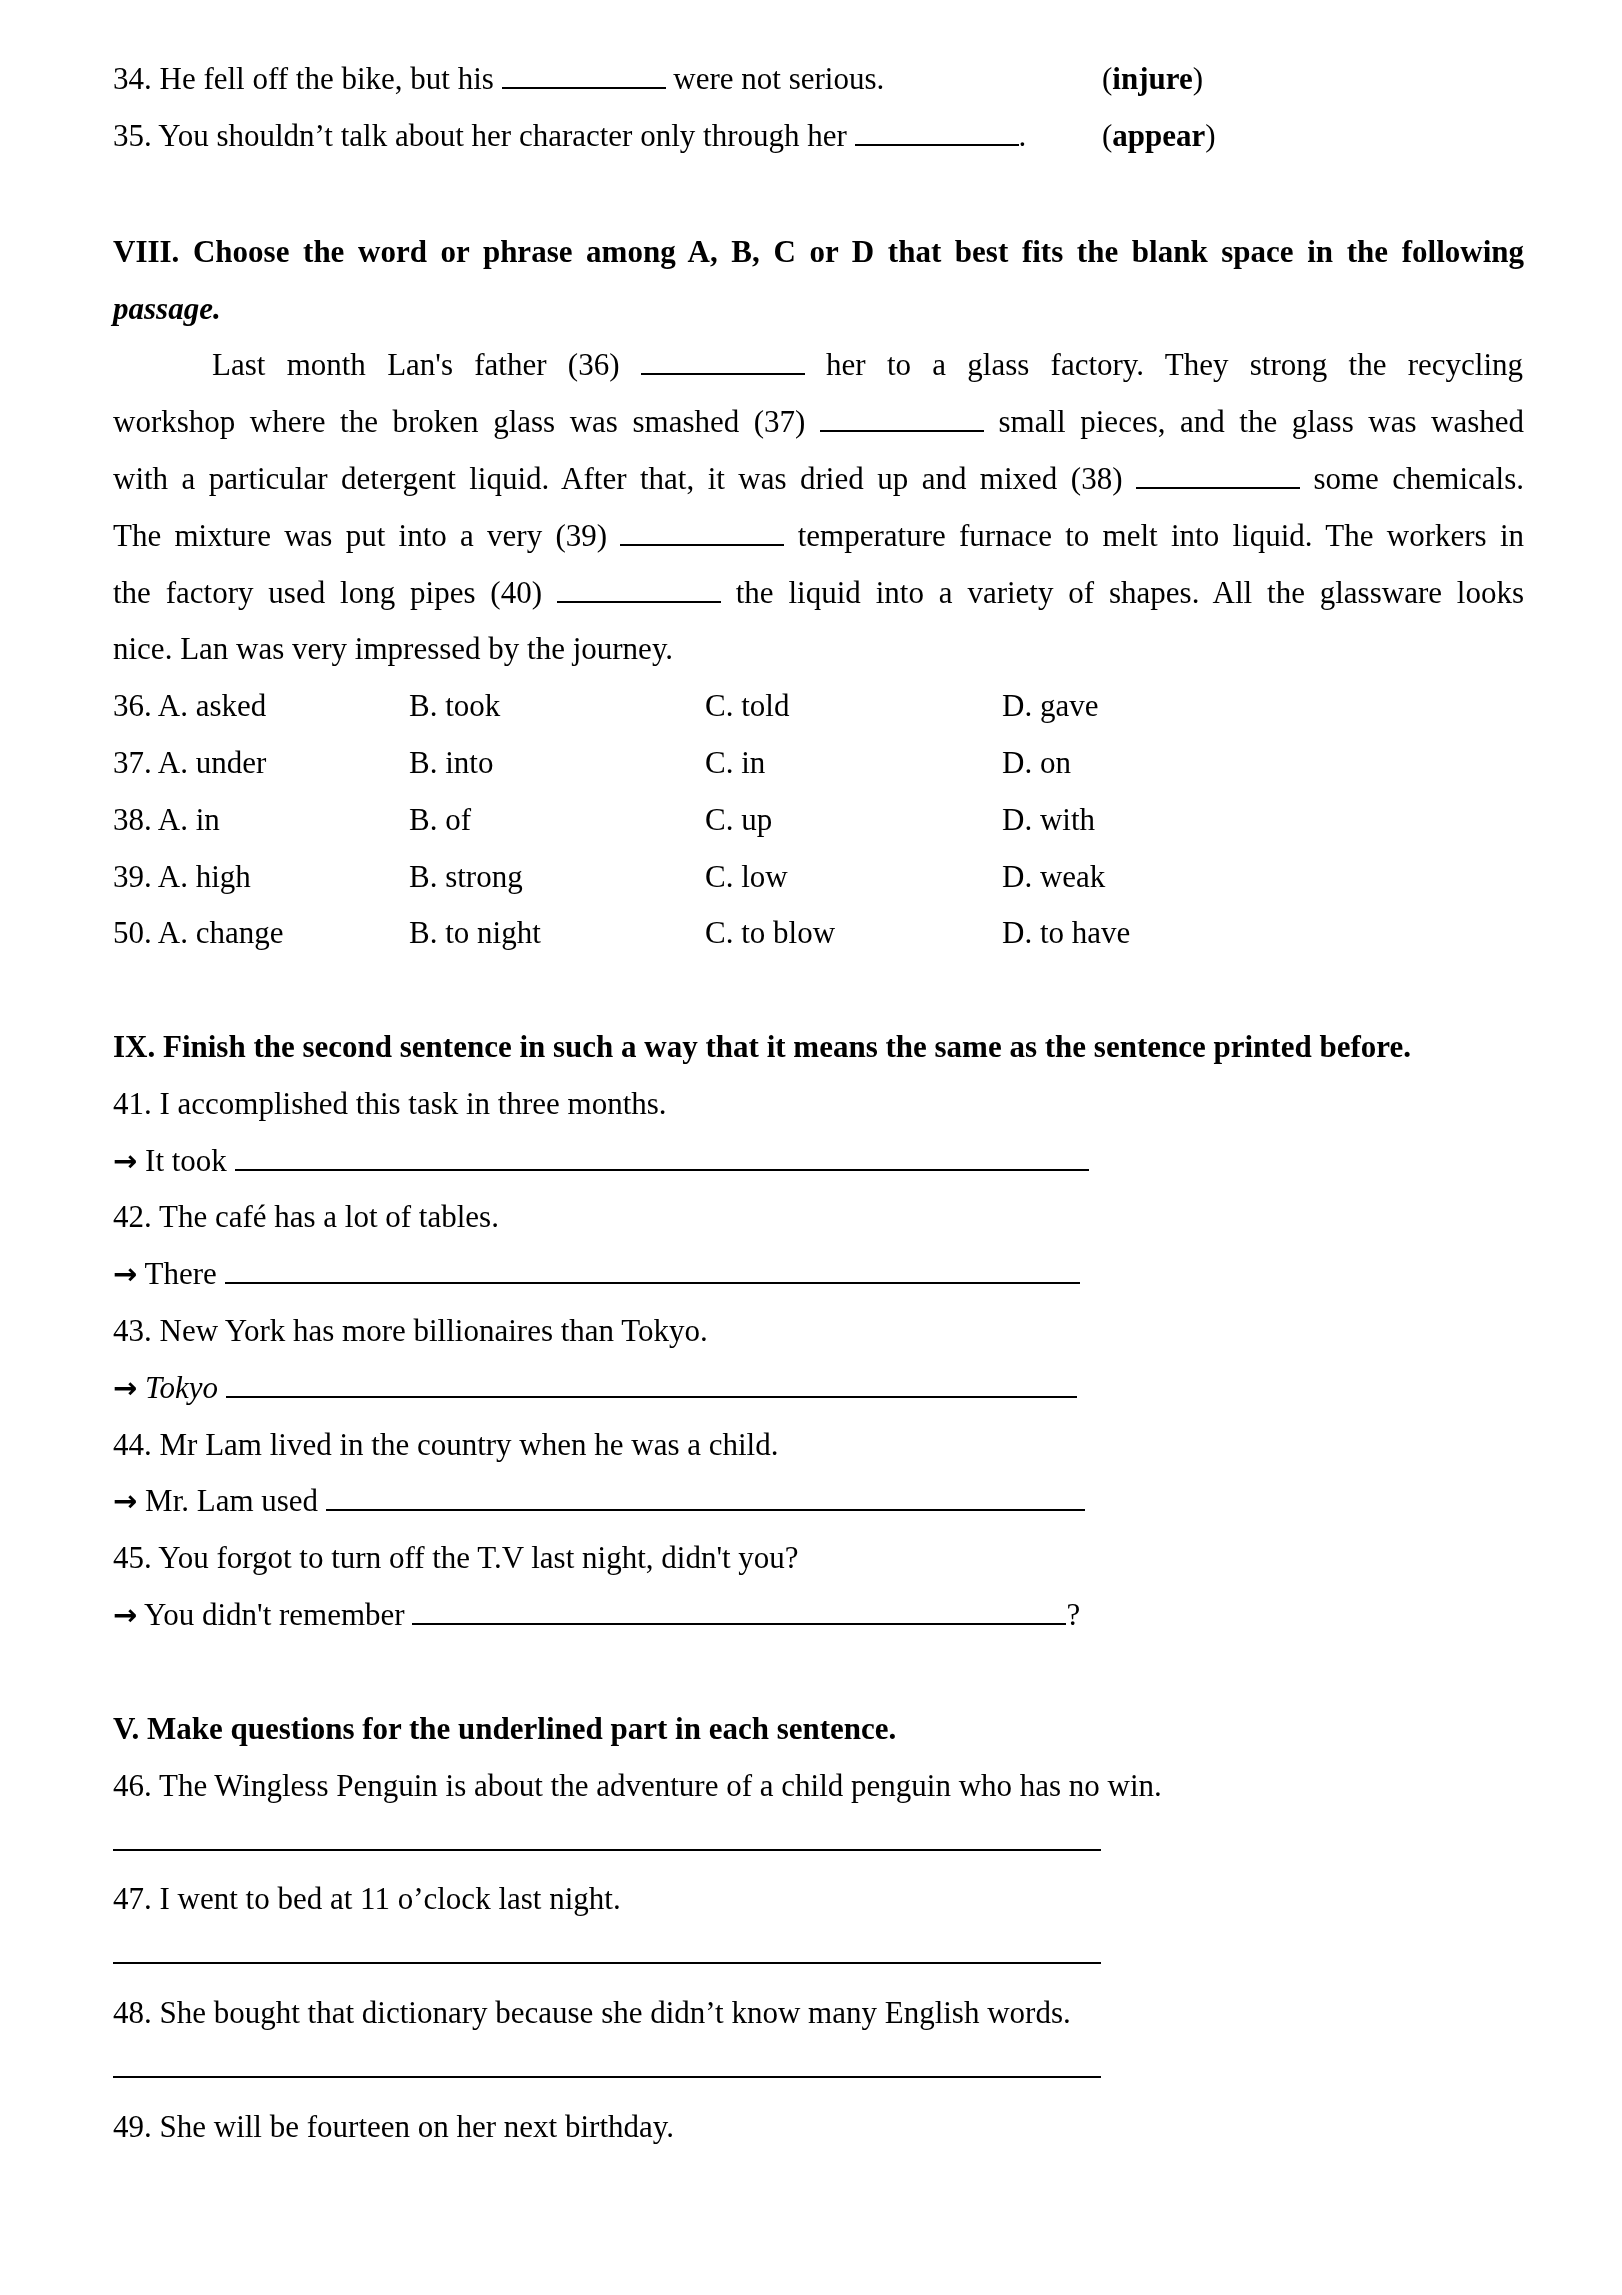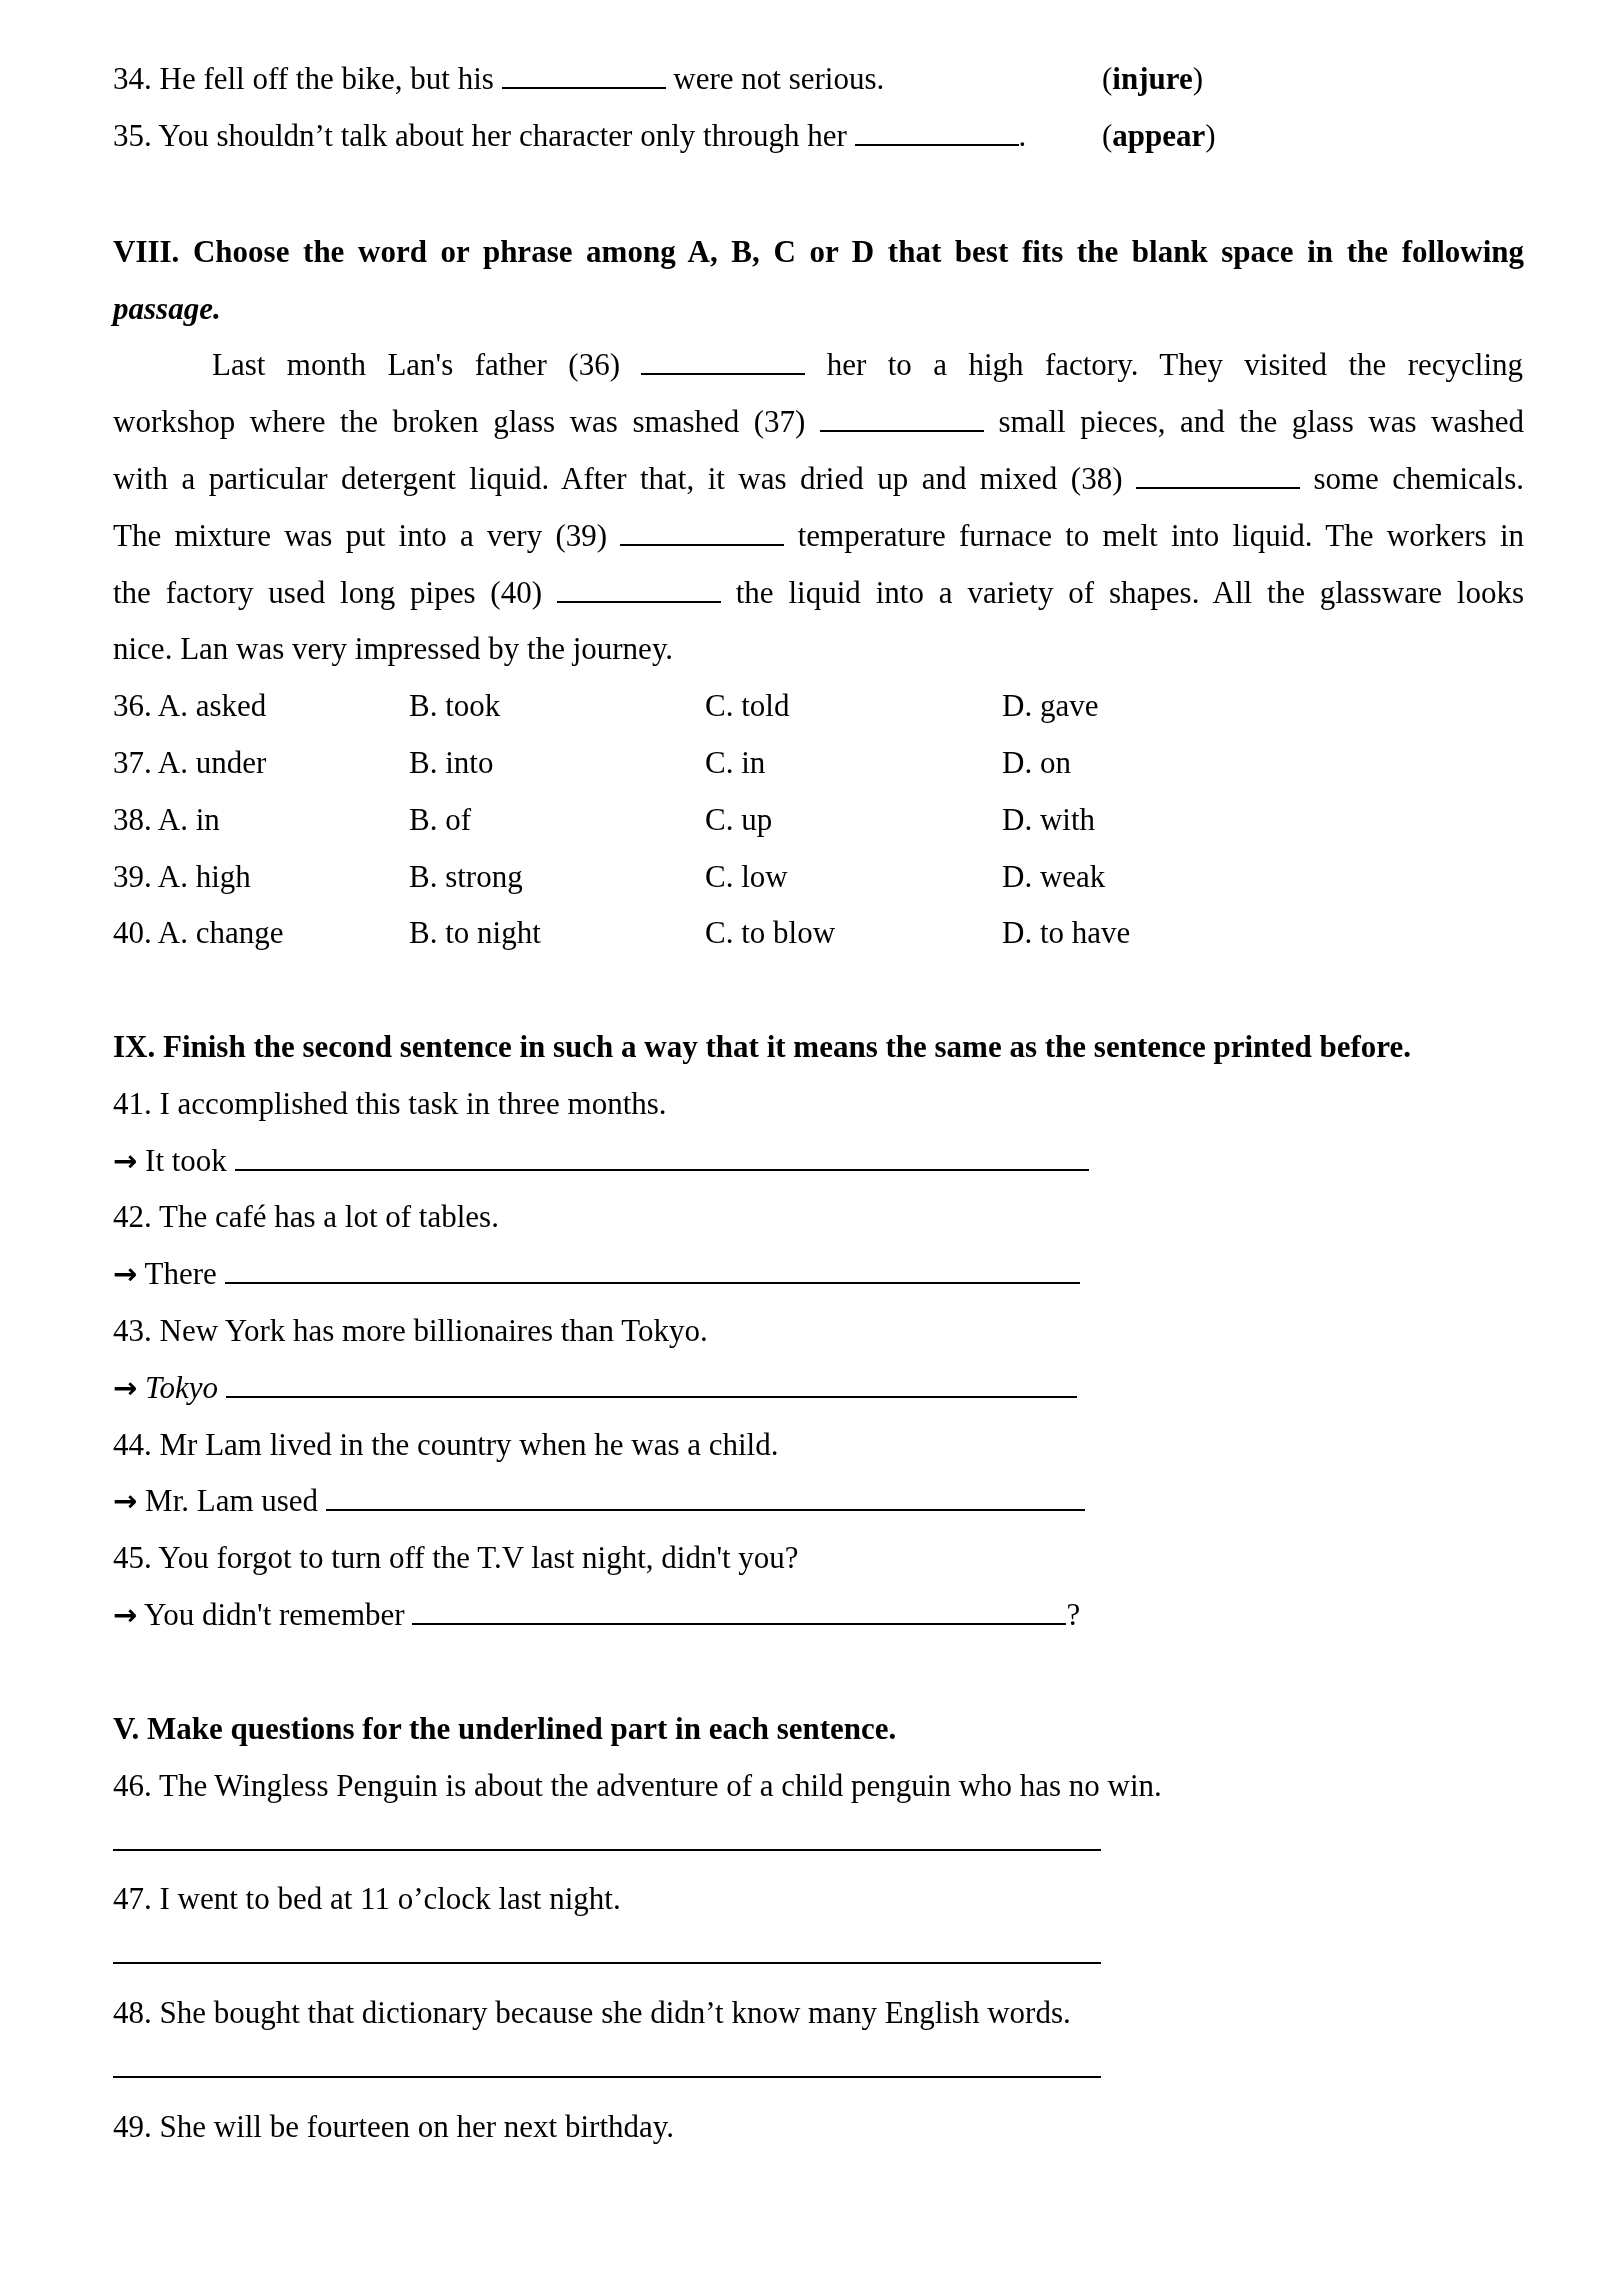--- a/index.html
+++ b/index.html
@@ -42,21 +42,21 @@
     <span class="blank b-short"></span><span>.</span>
   </div>
   <div class="line hint" style="top:116px;">(<span class="bold">appear</span>)</div>
 
   <div class="justify bold" style="top:232px;"><span>VIII.   Choose the word or phrase among A, B, C or D that best fits the blank space in the following</span></div>
   <div class="line bold" style="top:289px;font-style:italic;">passage.</div>
 
   <div class="justify" style="top:345px; padding-left:99px; width:1311px;">
     <span>Last month Lan's father (36)</span>
     <span class="blank b-short"></span>
-    <span>her to a high factory. They visited the recycling</span>
+    <span>her to a glass factory. They strong the recycling</span>
   </div>
   <div class="justify" style="top:402px;">
     <span>workshop where the broken glass was smashed (37)</span>
     <span class="blank b-short"></span>
     <span>small pieces, and the glass was washed</span>
   </div>
   <div class="justify" style="top:459px;">
     <span>with a particular detergent liquid. After that, it was dried up and mixed (38)</span>
     <span class="blank b-short"></span>
     <span>some chemicals.</span>
@@ -91,21 +91,21 @@
     <span class="opt c2">C. up</span>
     <span class="opt c3">D. with</span>
   </div>
   <div class="line" style="top:857px; width:1411px;">
     <span class="opt c0">39. A. high</span>
     <span class="opt c1">B. strong</span>
     <span class="opt c2">C. low</span>
     <span class="opt c3">D. weak</span>
   </div>
   <div class="line" style="top:913px; width:1411px;">
-    <span class="opt c0">40. A. change</span>
+    <span class="opt c0">50. A. change</span>
     <span class="opt c1">B. to night</span>
     <span class="opt c2">C. to blow</span>
     <span class="opt c3">D. to have</span>
   </div>
 
   <div class="line bold" style="top:1027px;text-align:right;">IX. Finish the second sentence in such a way that it means the same as the sentence printed before.</div>
 
   <div class="line" style="top:1084px;">41. I accomplished this task in three months.</div>
   <div class="line" style="top:1141px;">
     <span class="arrow">→</span>

